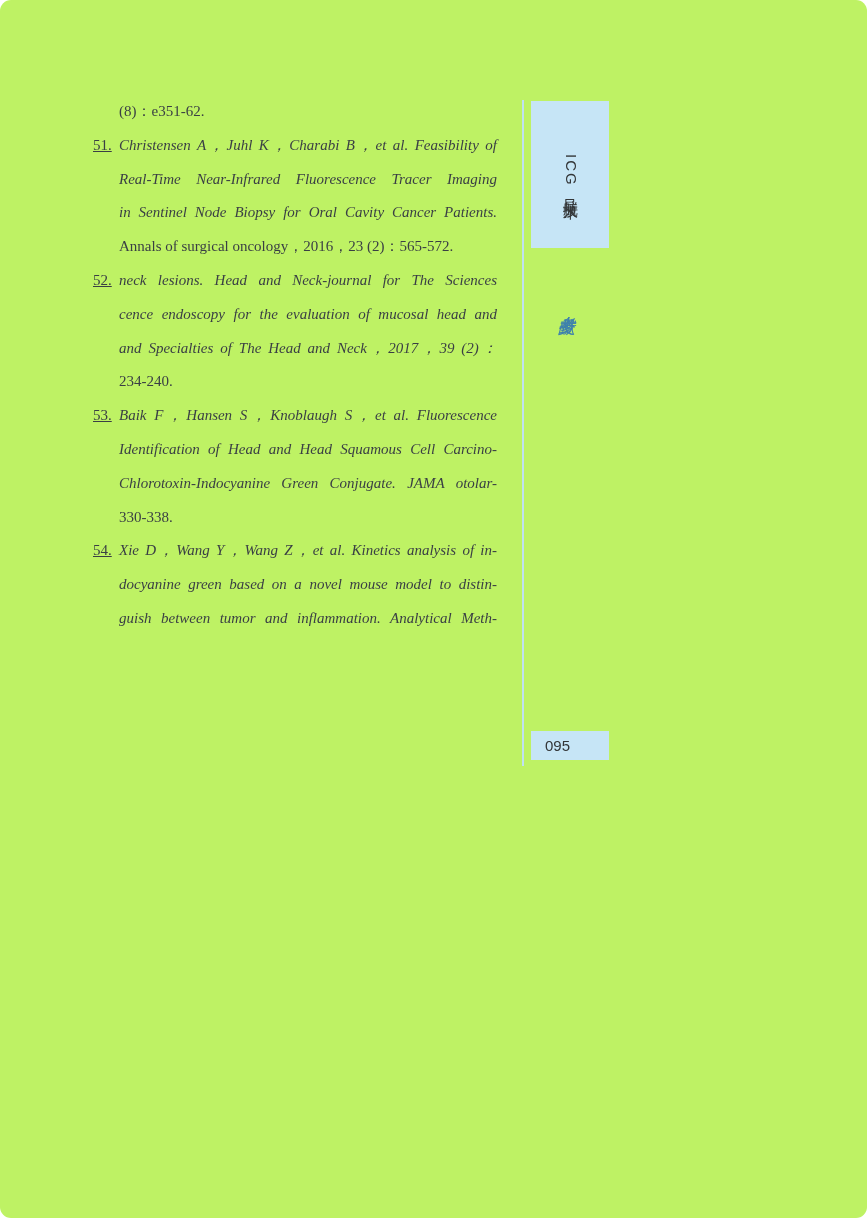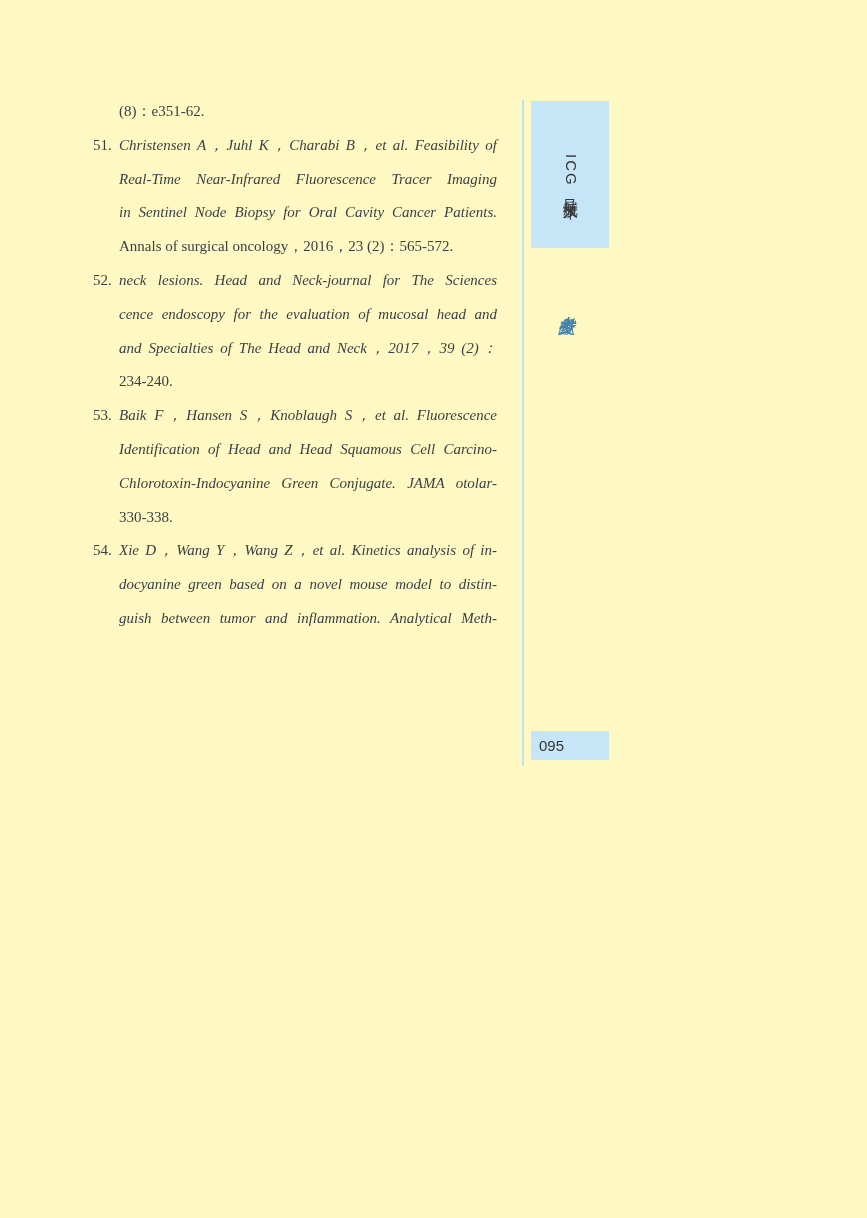--- a/index.html
+++ b/index.html
@@ -10,21 +10,21 @@
   }
   *{margin:0;padding:0;box-sizing:border-box;}
   html,body{background:#ffffff;}
   body{
     width:867px;height:1218px;
     position:relative;
     font-family:"Liberation Serif", serif;
     overflow:hidden;
   }
   .page{
-    position:absolute;inset:0;background:#fef9c3;
+    position:absolute;inset:0;background:#bef264;border-radius:11px;
   }
   
   .refs{
     position:absolute;
     left:119px;top:95px;
     width:378px;
     color:var(--body-text);
     font-size:15px;
   }
   .ref{position:relative;}
@@ -37,20 +37,21 @@
     text-align:justify;
     text-align-last:justify;
     font-style:italic;
   }
   .num{
     position:absolute;
     left:-26px;
     top:0;
     line-height:33.8px;
     text-align:right;
+    text-decoration:underline;
   }
   
   .side-rule{
     position:absolute;
     left:522px;top:100px;
     width:2px;height:666px;
     background:var(--rule);
   }
   .chapter-tab{
     position:absolute;
@@ -82,21 +83,21 @@
   }
   .page-badge{
     position:absolute;
     left:531px;top:731px;
     width:78px;height:29px;
     background:var(--tab-bg);
     font-family:"Liberation Sans", sans-serif;
     font-size:15px;
     color:#333638;
     line-height:29px;
-    padding-left:8px;
+    padding-left:14px;
   }
 </style>
 </head>
 <body>
 
 <div class="page">
 
   <div class="refs">
 
     <div class="ref">

